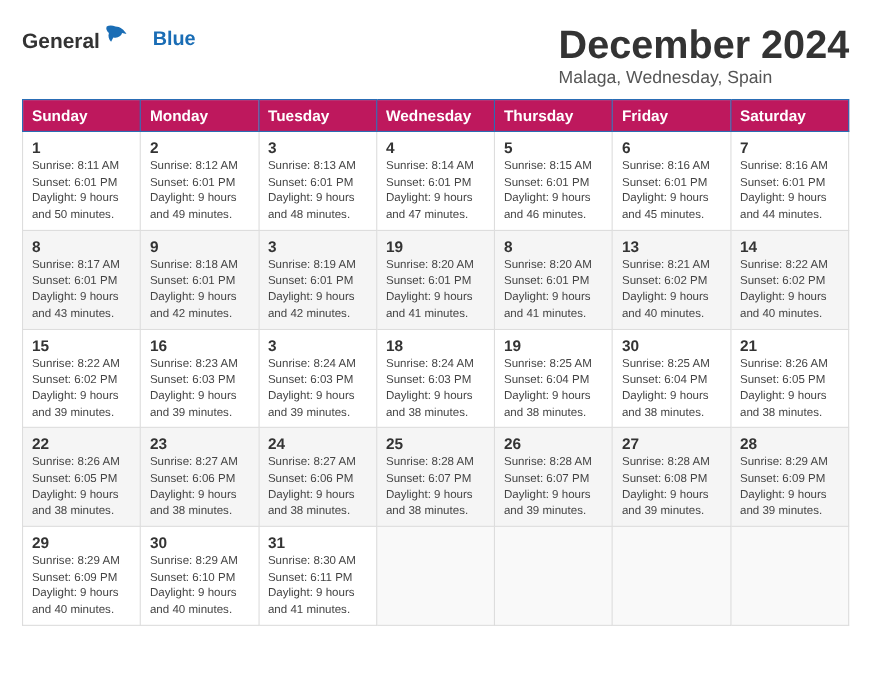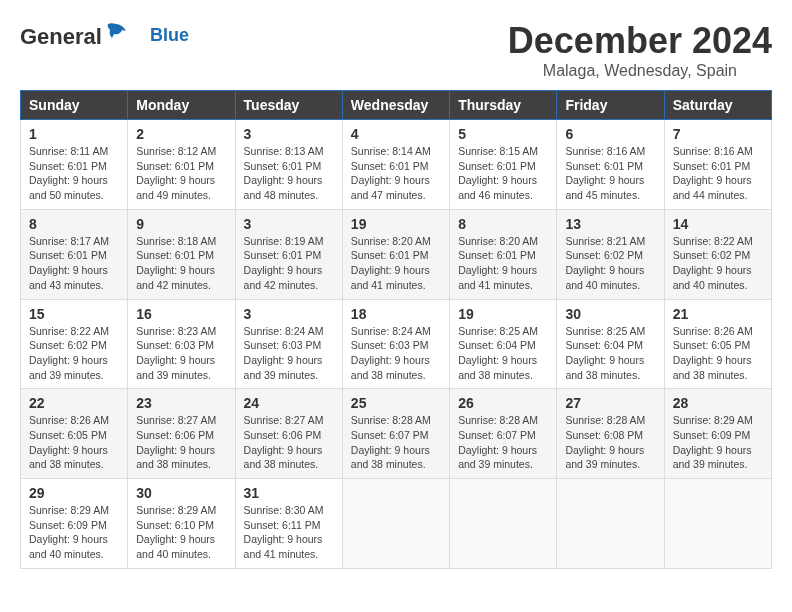--- a/index.html
+++ b/index.html
@@ -14,53 +14,53 @@
       display: flex;
       justify-content: space-between;
       align-items: flex-start;
       margin-bottom: 10px;
     }
     .logo {
       display: flex;
       align-items: center;
     }
     .logo-text-general {
-      font-size: 22px;
+      font-size: 19px;
       font-weight: bold;
       color: #333;
     }
     .logo-text-blue {
       font-size: 18px;
       font-weight: bold;
       color: #1a6db5;
       margin-left: 22px;
     }
     .logo-icon {
       width: 24px;
       height: 24px;
       margin-left: 2px;
     }
     .title-area {
-      text-align: center;
+      text-align: left;
     }
     .month-title {
       font-size: 36px;
       font-weight: bold;
       color: #333;
     }
     .location-title {
       font-size: 16px;
       color: #555;
     }
     .calendar {
       width: 100%;
       border-collapse: collapse;
     }
     .calendar th {
-      background-color: #404040;
+      background-color: #be185d;
       color: white;
       text-align: left;
       padding: 6px 8px;
       font-size: 14px;
       font-weight: bold;
       border: 1px solid #2a6db5;
     }
     .calendar td {
       vertical-align: top;
       padding: 6px 8px;

